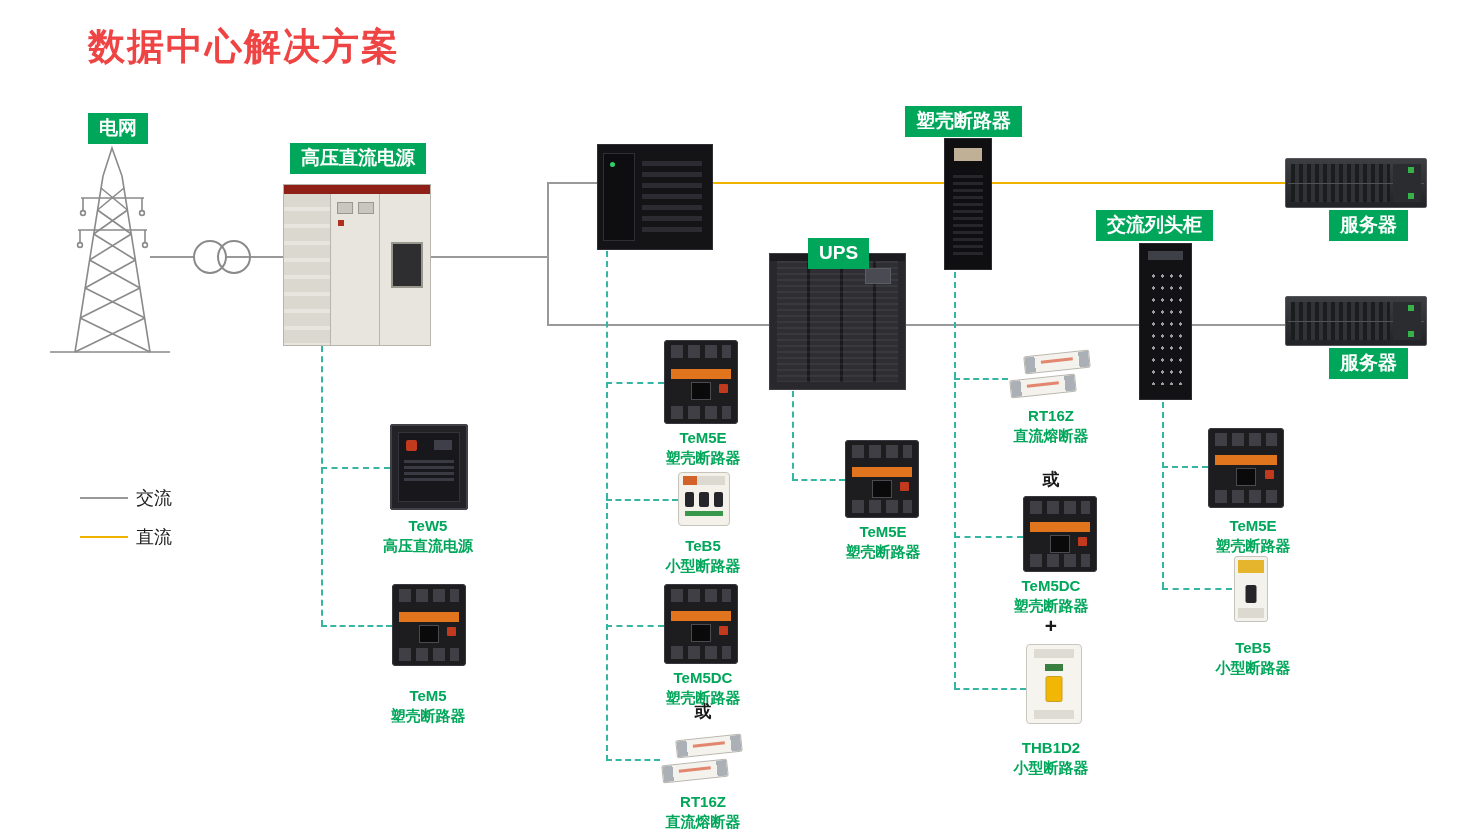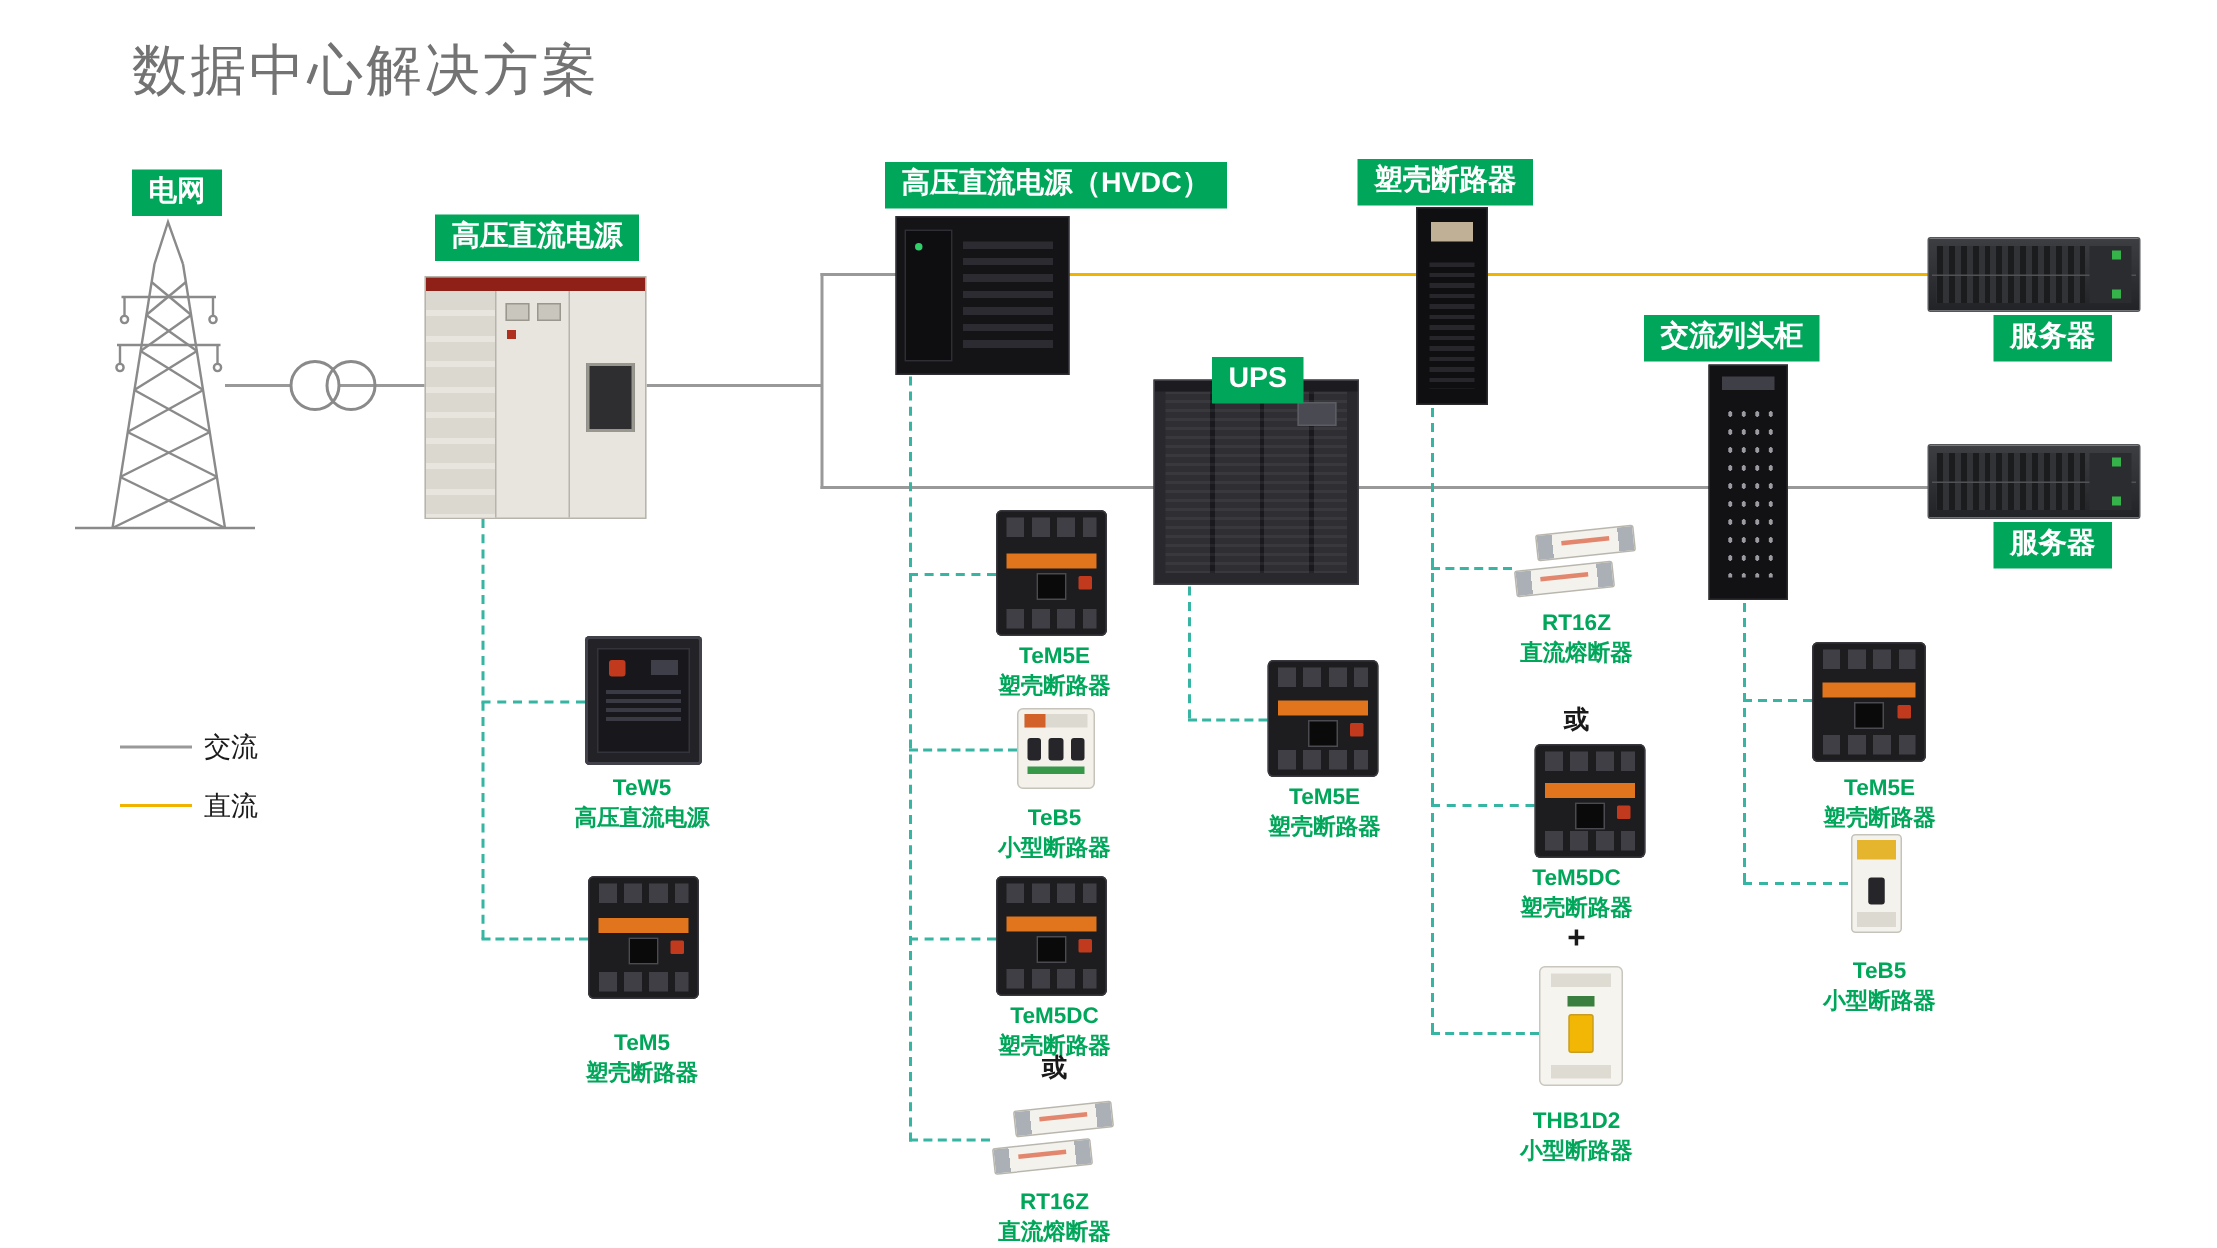--- a/index.html
+++ b/index.html
@@ -1,21 +1,21 @@
 <!DOCTYPE html>
 <html><head>
 <meta charset="utf-8">
 <style>
   html,body{margin:0;padding:0;background:#fff;}
   .canvas{position:relative;width:1478px;height:832px;background:#fff;overflow:hidden;
           font-family:"Liberation Sans","DejaVu Sans",sans-serif;}
   .abs{position:absolute;}
 
   
-  .title{position:absolute;left:88px;top:22px;font-size:37px;font-weight:400;color:#737373;letter-spacing:2px;white-space:nowrap;}
+  .title{position:absolute;left:88px;top:22px;font-size:37px;font-weight:700;color:#ef4444;letter-spacing:2px;white-space:nowrap;}
   .chip{position:absolute;background:#00A65A;color:#fff;font-weight:bold;font-size:19px;line-height:1.3;
         padding:3px 11px;white-space:nowrap;}
   .devlabel{position:absolute;color:#00A65A;font-weight:bold;font-size:15px;line-height:1.35;text-align:center;}
   .op{position:absolute;color:#1a1a1a;font-weight:bold;font-size:17px;text-align:center;}
   .legend-text{position:absolute;color:#1a1a1a;font-size:18px;}
 
   
   .hline{position:absolute;height:0;border-top:2px solid #999999;}
   .hline.dc{border-top-color:#F0B400;}
   .vline{position:absolute;width:0;border-left:2px solid #999999;}
@@ -328,21 +328,20 @@
     <div class="bt"></div>
   </div>
   <div class="img mini1" style="left:1234px;top:556px;width:34px;height:66px;">
     <div class="top"></div>
     <div class="lever"></div>
     <div class="base"></div>
   </div>
 
   <div class="chip" style="left:88px;top:113px;">电网</div>
   <div class="chip" style="left:290px;top:143px;">高压直流电源</div>
-  <div class="chip" style="left:590px;top:108px;">高压直流电源（HVDC）</div>
   <div class="chip" style="left:905px;top:106px;">塑壳断路器</div>
   <div class="chip" style="left:808px;top:210px;margin-top:28px;">UPS</div>
   <div class="chip" style="left:1096px;top:210px;">交流列头柜</div>
   <div class="chip" style="left:1329px;top:210px;">服务器</div>
   <div class="chip" style="left:1329px;top:348px;">服务器</div>
 
   <div class="hline" style="left:80px;top:497px;width:48px;"></div>
   <div class="legend-text" style="left:136px;top:486px;">交流</div>
   <div class="hline dc" style="left:80px;top:536px;width:48px;"></div>
   <div class="legend-text" style="left:136px;top:525px;">直流</div>

